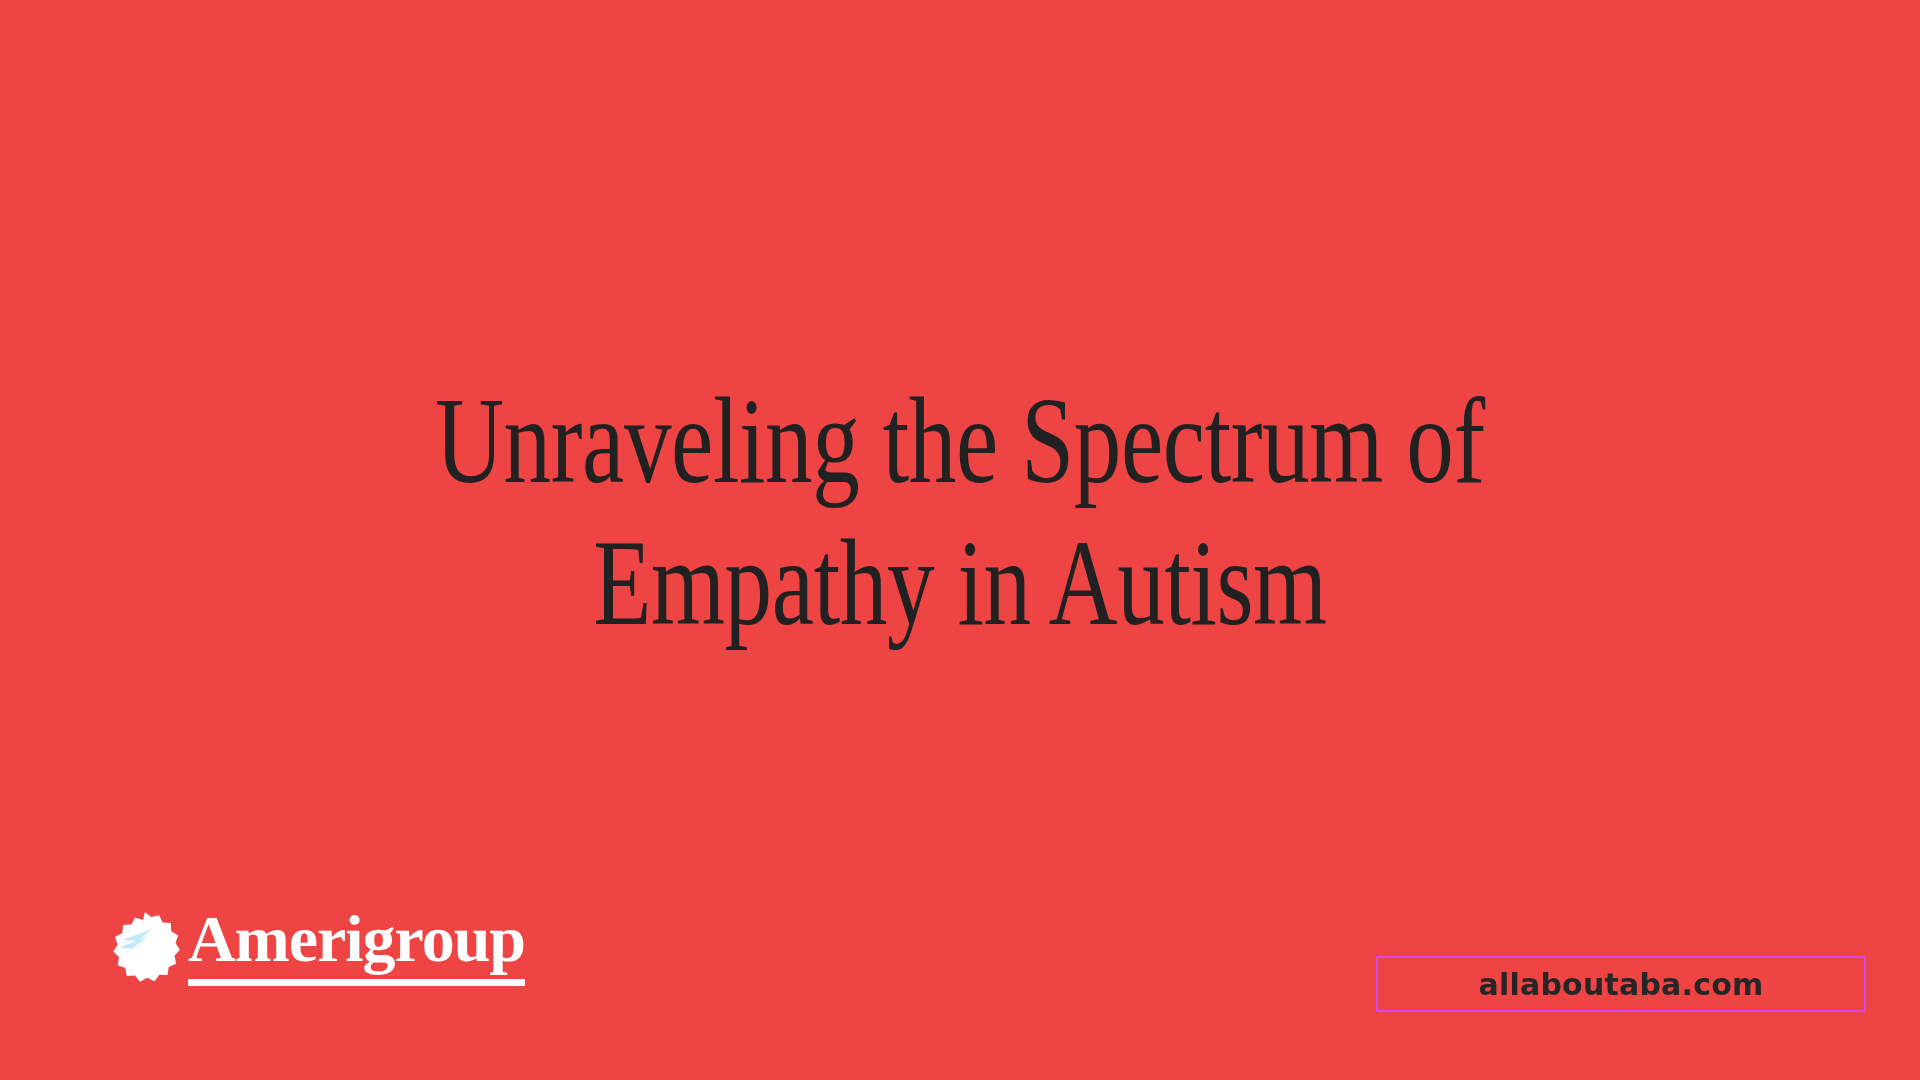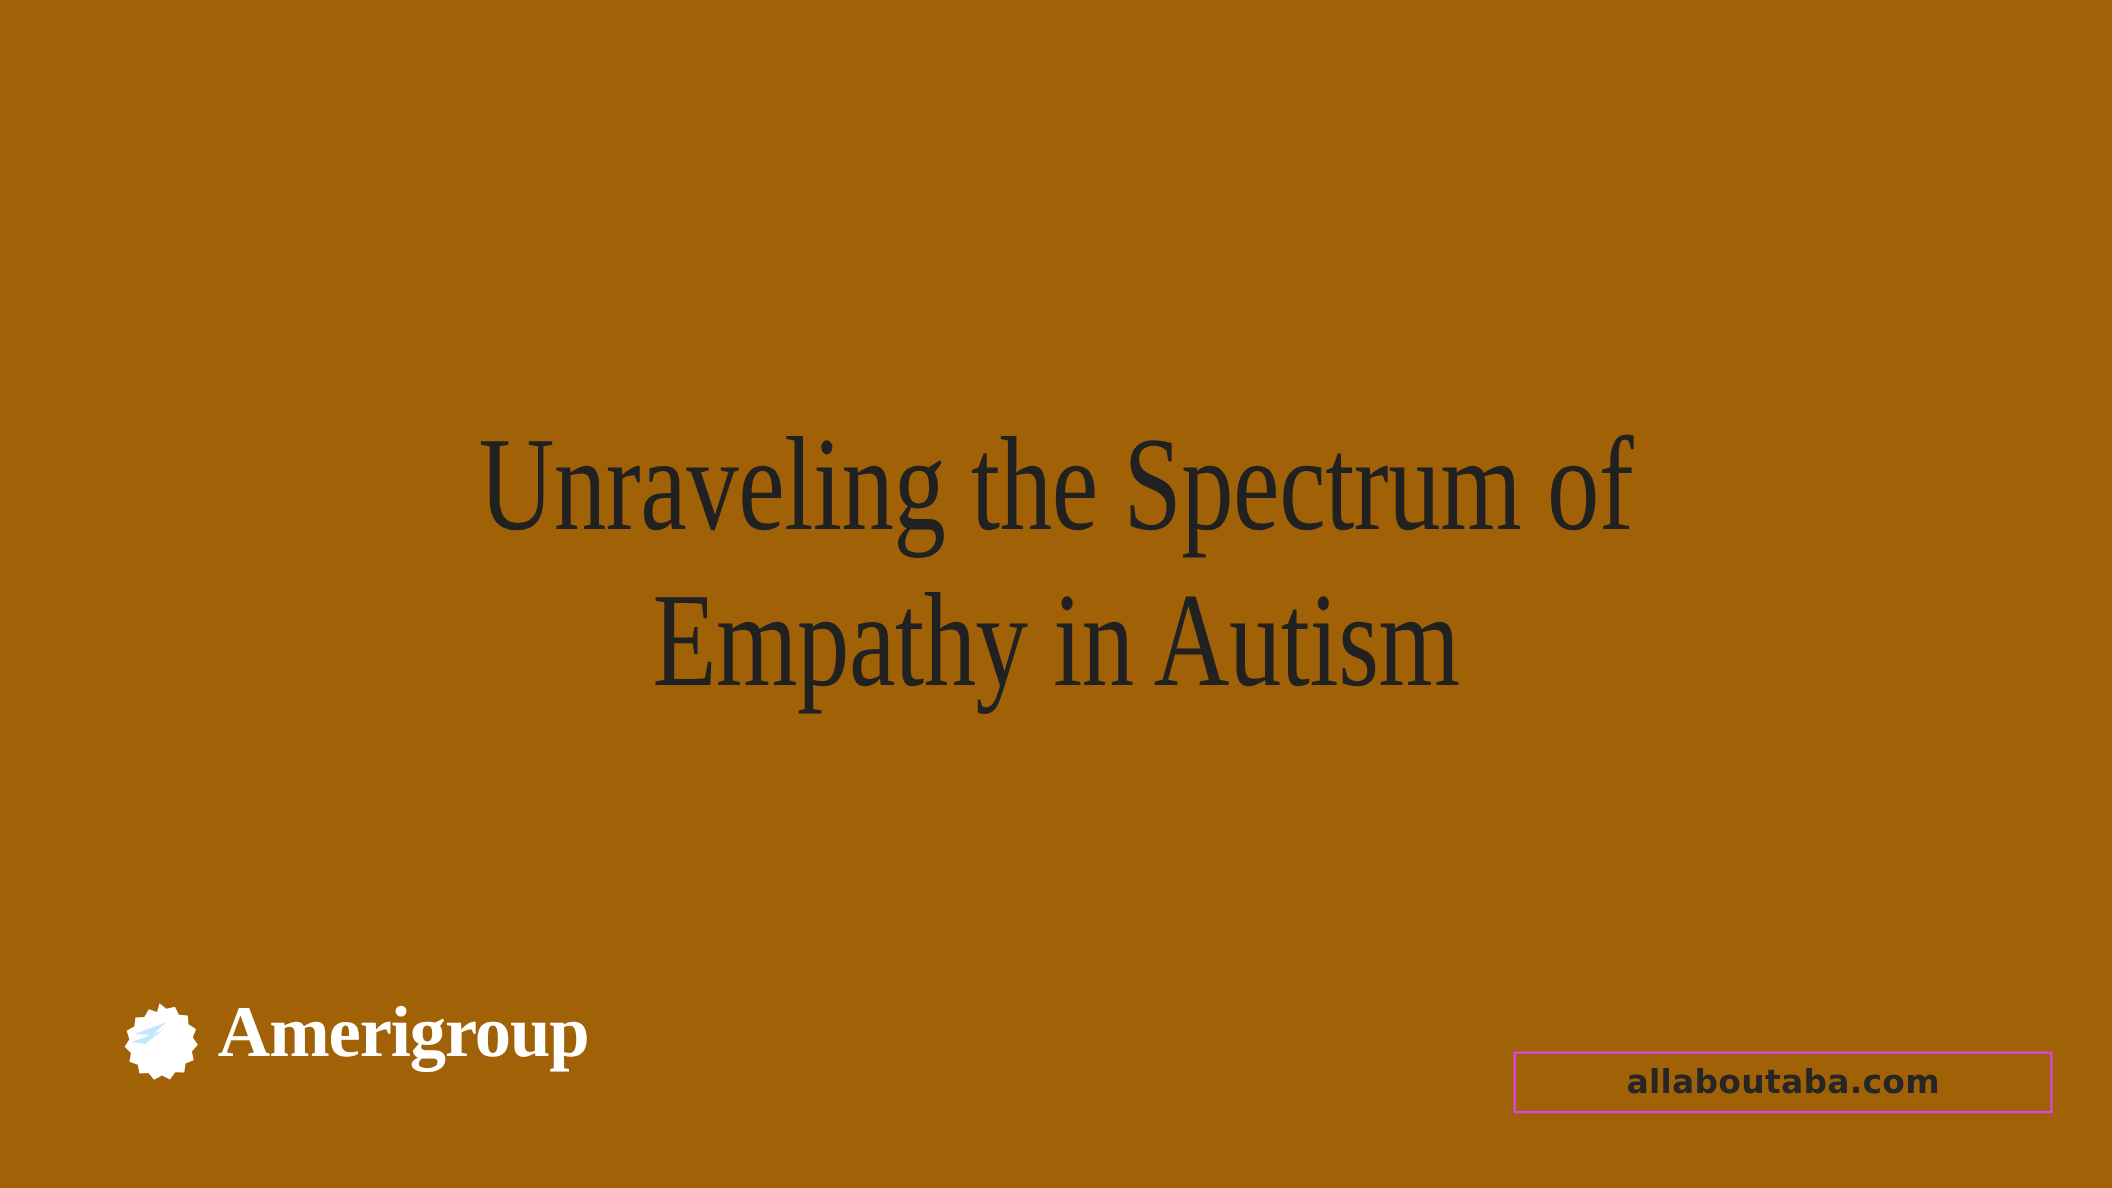--- a/index.html
+++ b/index.html
@@ -10,21 +10,21 @@
     width: 1920px;
     height: 1080px;
     overflow: hidden;
     font-family: "Liberation Sans", sans-serif;
   }
 
   #slide {
     position: relative;
     width: 1920px;
     height: 1080px;
-    background: #a16207;
+    background: #ef4444;
     box-sizing: border-box;
   }
 
   
   #title-block {
     position: absolute;
     left: 0;
     top: 370px;
     width: 1920px;
     text-align: center;
@@ -55,23 +55,23 @@
 
   #logo-mark {
     width: 74px;
     height: 74px;
     flex: 0 0 74px;
     position: relative;
     margin-top: 4px;
   }
 
   #logo-wordmark-wrap {
-    margin-left: 16px;
+    margin-left: 6px;
     display: flex;
-    flex-direction: row;
+    flex-direction: column;
     align-items: stretch;
   }
 
   #logo-wordmark {
     font-family: "Liberation Serif", "DejaVu Serif", serif;
     font-weight: 700;
     font-size: 66px;
     line-height: 66px;
     color: #ffffff;
     letter-spacing: -1px;

